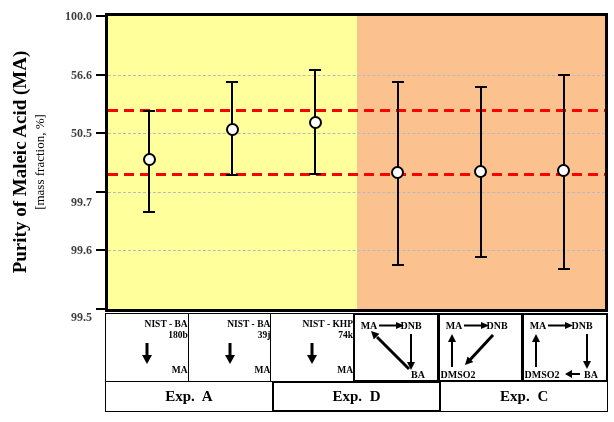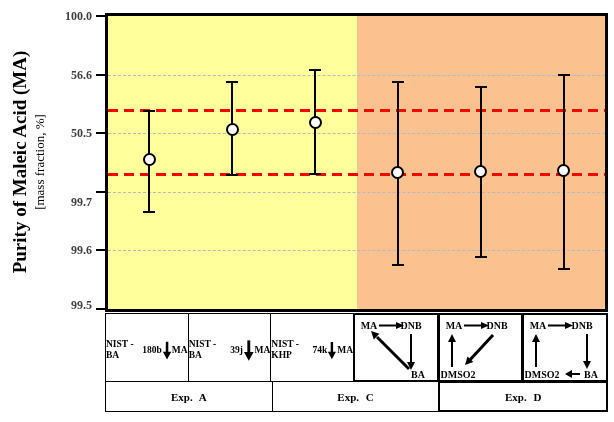--- a/index.html
+++ b/index.html
@@ -28,22 +28,22 @@
 
   
   .btable{position:absolute;left:105px;top:313px;width:503px;}
   .brow{display:flex;}
   .bcell{flex:1;position:relative;box-sizing:border-box;border:1px solid #000;
        margin-left:-1px;background:#fff;}
   .brow .bcell:first-child{margin-left:0;}
   .bcell.thick{border-width:2px;z-index:1;}
   .brow1 .bcell{height:69px;}
   .brow2 .bcell{height:31px;margin-top:-1px;display:flex;align-items:center;justify-content:center;}
-  .exp-label{font-size:11px;font-weight:bold;word-spacing:4px;}
-  .linear-scheme{display:flex;align-items:center;height:100%;
+  .exp-label{font-size:15px;font-weight:bold;word-spacing:4px;}
+  .linear-scheme{display:flex;flex-direction:column;align-items:flex-end;height:100%;
        padding-top:5px;box-sizing:border-box;}
   .linear-scheme span{font-size:9.5px;font-weight:bold;line-height:11px;}
   .scheme-svg{display:block;margin:2px auto 0;}
   svg text{font-family:"Liberation Serif",serif;font-weight:bold;font-size:10px;fill:#000;}
   svg line{stroke:#000;}
   svg polygon{fill:#000;}
 </style>
 </head>
 <body>
 
@@ -189,34 +189,34 @@
             <polygon points="47,53 47,61 40,57"></polygon>
           </g>
         </svg>
       </div>
     </div>
 
     <div class="brow brow2">
       <div class="bcell">
         <span class="exp-label">Exp. A</span>
       </div>
+      <div class="bcell thick">
+        <span class="exp-label">Exp. D</span>
+      </div>
       <div class="bcell">
         <span class="exp-label">Exp. C</span>
-      </div>
-      <div class="bcell thick">
-        <span class="exp-label">Exp. D</span>
       </div>
     </div>
   </div>
 
 <div class="ytick-mark" style="top: 15px;"></div>
     <div class="ytick-label" style="top: 7px;">100.0</div>
     <div class="ytick-mark" style="top: 73.6px;"></div>
     <div class="ytick-label" style="top: 65.6px;">56.6</div>
     <div class="ytick-mark" style="top: 132.2px;"></div>
     <div class="ytick-label" style="top: 124.2px;">50.5</div>
     <div class="ytick-mark" style="top: 190.8px;"></div>
     <div class="ytick-label" style="top: 193px;">99.7</div>
     <div class="ytick-mark" style="top: 249.4px;"></div>
     <div class="ytick-label" style="top: 241.4px;">99.6</div>
     <div class="ytick-mark" style="top: 308px;"></div>
-    <div class="ytick-label" style="top: 296px;">99.5</div>
+    <div class="ytick-label" style="top: 308px;">99.5</div>
   </div>
 
 </body></html>

